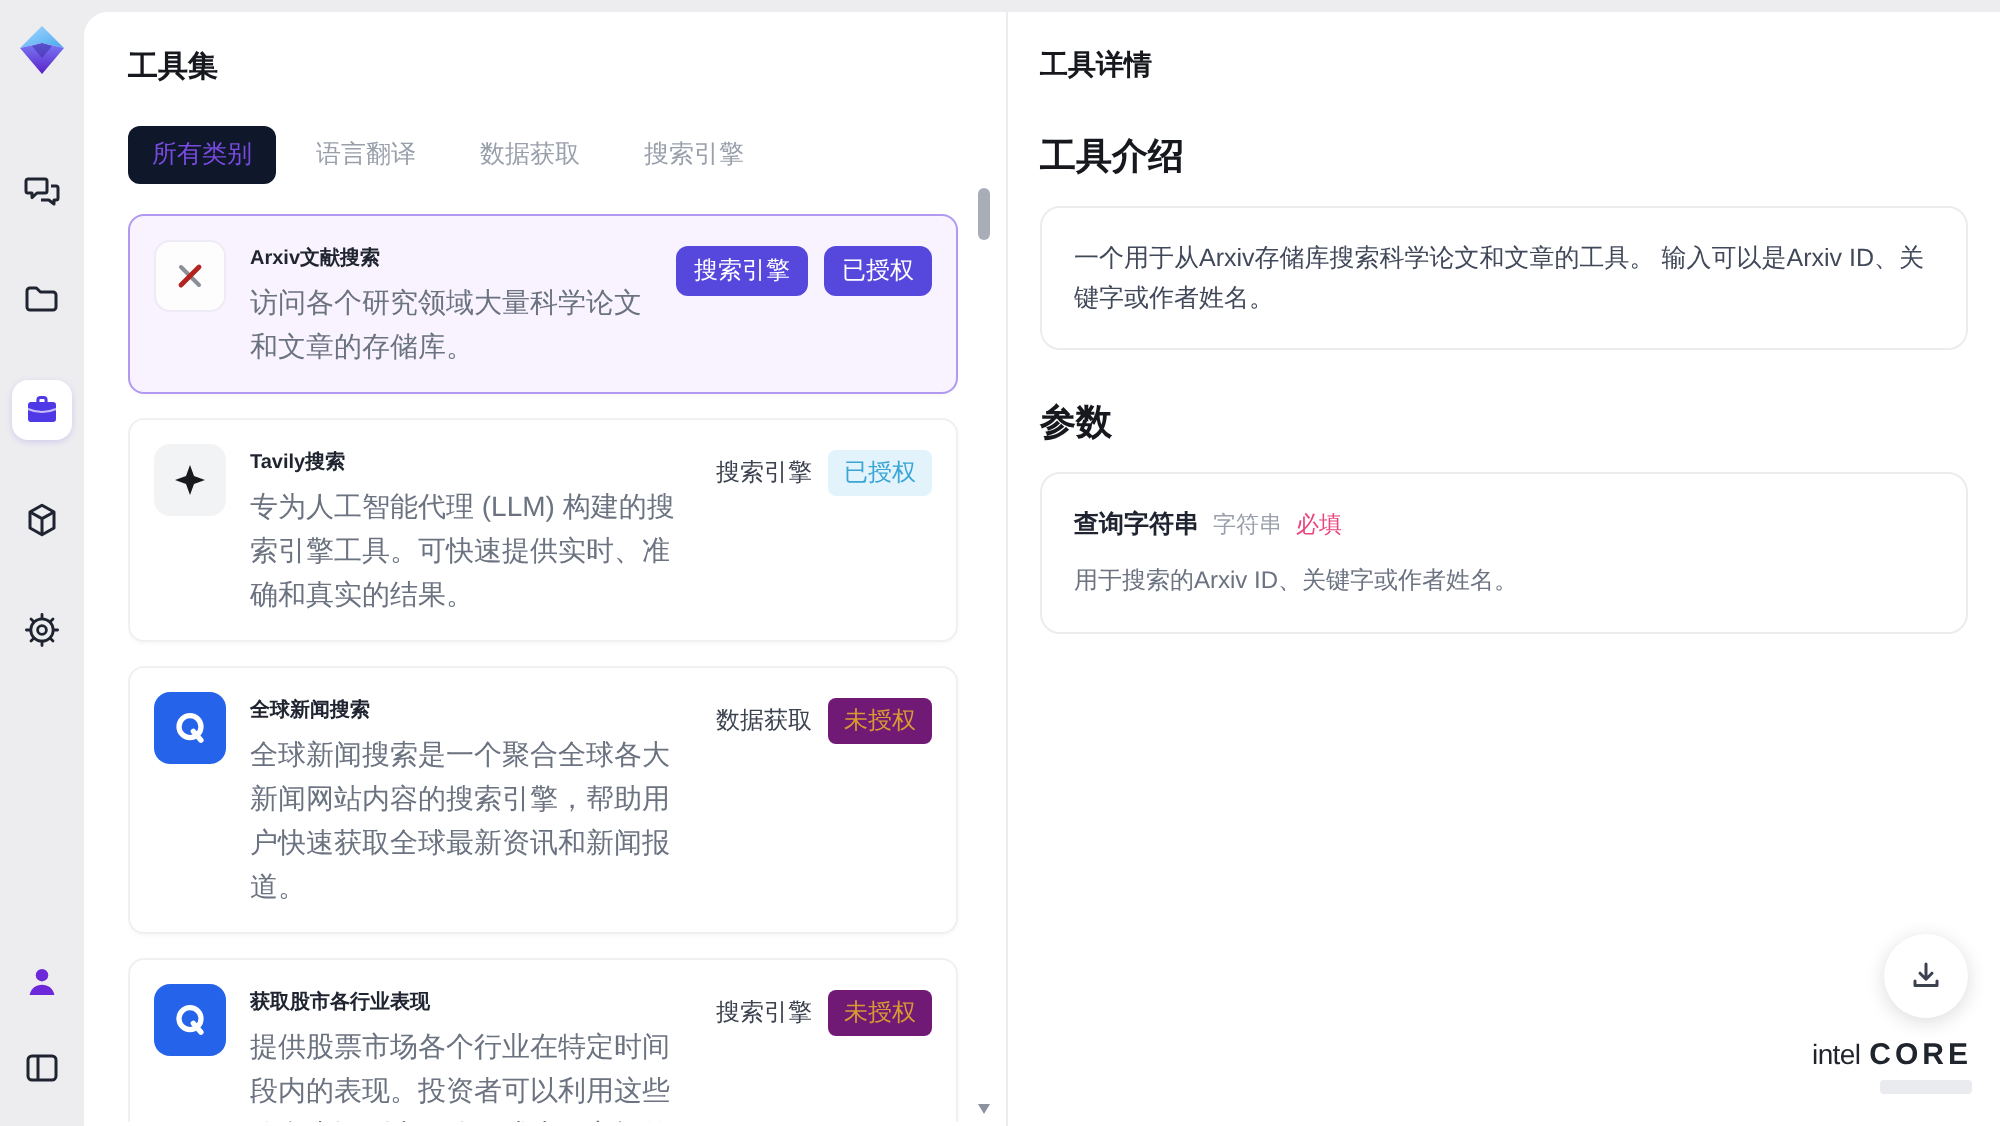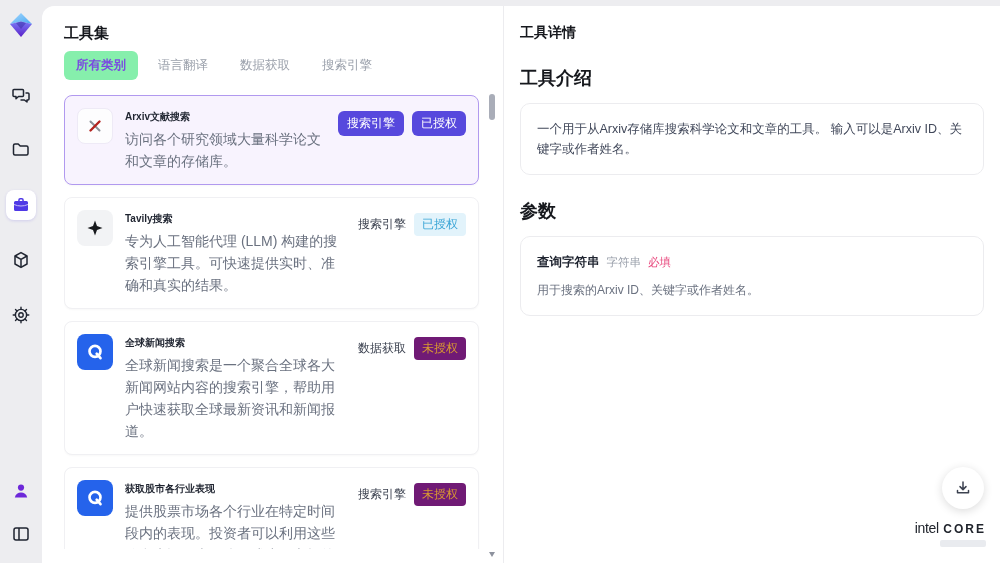--- a/index.html
+++ b/index.html
@@ -12,24 +12,24 @@
   .rail-nav { display:flex; flex-direction:column; align-items:center; gap:25px; }
   .rail-item { width:30px; height:30px; display:flex; align-items:center; justify-content:center; border-radius:8px; cursor:pointer; }
   .rail-item.active { background:#ffffff; box-shadow:0 1px 3px rgba(80,60,220,.18); }
   .rail-bottom { position:absolute; bottom:14px; left:0; width:42px; display:flex; flex-direction:column; align-items:center; gap:13px; }
 
   
   .main { position:absolute; left:42px; top:6px; right:0; bottom:0; background:#ffffff; border-top-left-radius:12px; display:flex; overflow:hidden; }
 
   
   .tools-pane { width:461px; padding:18px 0 0 22px; position:relative; flex:none; }
-  .page-title { font-size:15px; font-weight:bold; color:#16181d; margin-bottom:8px; }
+  .page-title { font-size:15px; font-weight:bold; color:#16181d; margin-bottom:20px; }
   .tabs { display:flex; align-items:center; gap:8px; margin-bottom:15px; }
   .tab { border:none; background:transparent; font-family:inherit; font-size:12.5px; color:#9aa0ab; padding:6px 12px; border-radius:6px; cursor:pointer; white-space:nowrap; }
-  .tab.active { background:#86efac; color:#7a4be0; font-weight:bold; }
+  .tab.active { background:#0f172a; color:#7a4be0; font-weight:normal; }
 
   .tool-list { height:calc(100% - 85px); overflow:hidden; padding-right:24px; }
   .tool-card { display:flex; gap:12px; padding:12px; background:#fff; border:1px solid #f0f0f3; border-radius:8px; margin-bottom:12px; box-shadow:0 1px 2px rgba(20,20,40,.03); cursor:pointer; }
   .tool-card.selected { background:#f8f3fe; border:1.5px solid #b199ef; }
   .icon-box { width:36px; height:36px; border-radius:8px; flex:none; display:flex; align-items:center; justify-content:center; }
   .tool-main { flex:1; min-width:0; }
   .tool-title { font-size:10px; font-weight:bold; color:#1f2430; margin:2px 0 5px; }
   .tool-desc { font-size:14px; color:#6b7280; line-height:1.55; }
   .tool-badges { display:flex; gap:8px; flex:none; align-items:flex-start; padding-top:3px; }
   .badge-cat { font-size:12px; color:#3c4250; padding:3px 0; white-space:nowrap; }
@@ -52,21 +52,21 @@
   .param-head { display:flex; align-items:baseline; gap:7px; margin-bottom:9px; }
   .param-name { font-size:12.5px; font-weight:bold; color:#1f2430; }
   .param-type { font-size:11.5px; color:#9aa0ab; }
   .param-required { font-size:11.5px; color:#e8467c; }
   .param-desc { font-size:12px; color:#6b7280; }
 
   
   .download-btn { position:absolute; right:16px; bottom:54px; width:42px; height:42px; border-radius:50%; background:#fff; box-shadow:0 2px 10px rgba(0,0,0,.14); display:flex; align-items:center; justify-content:center; cursor:pointer; border:none; }
   .intel-logo { position:absolute; right:14px; bottom:16px; text-align:right; color:#20242c; line-height:1.1; }
   .intel-word { font-size:14px; letter-spacing:-0.3px; }
-  .core-word { font-size:12px; letter-spacing:2px; font-weight:bold; text-transform:uppercase;text-align:right; }
+  .core-word { font-size:15px; letter-spacing:2px; font-weight:bold; text-transform:uppercase;text-align:right; }
   .intel-sub { margin-top:3px; margin-left:auto; width:46px; height:7px; border-radius:2px; background:#e9ebef; }
 
   svg { display:block; }
 </style>
 </head>
 <body>
 
 <nav class="rail">
   <div class="logo">
     <svg viewBox="0 0 30 30" width="30" height="30">

